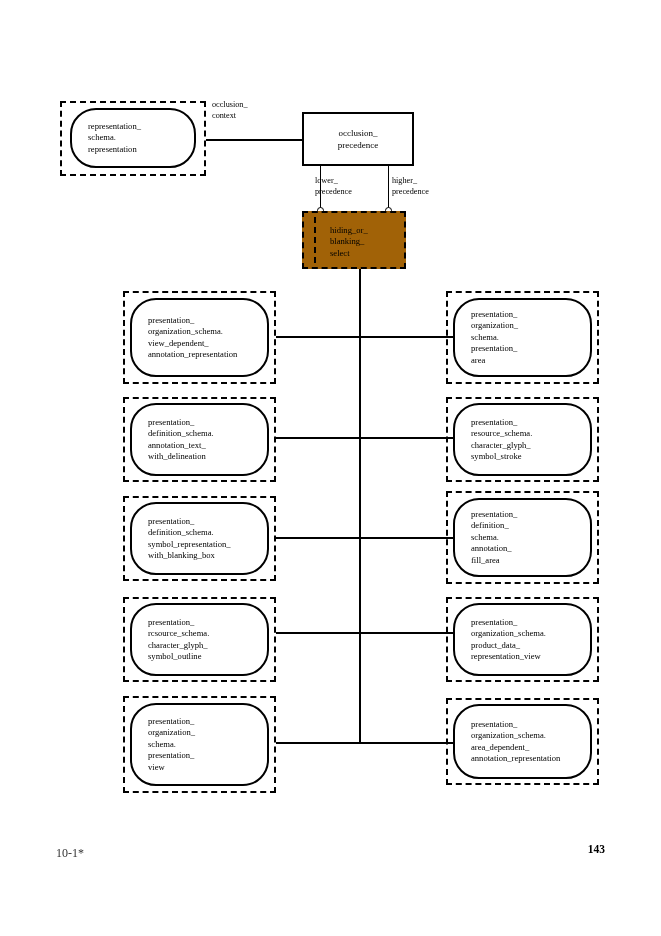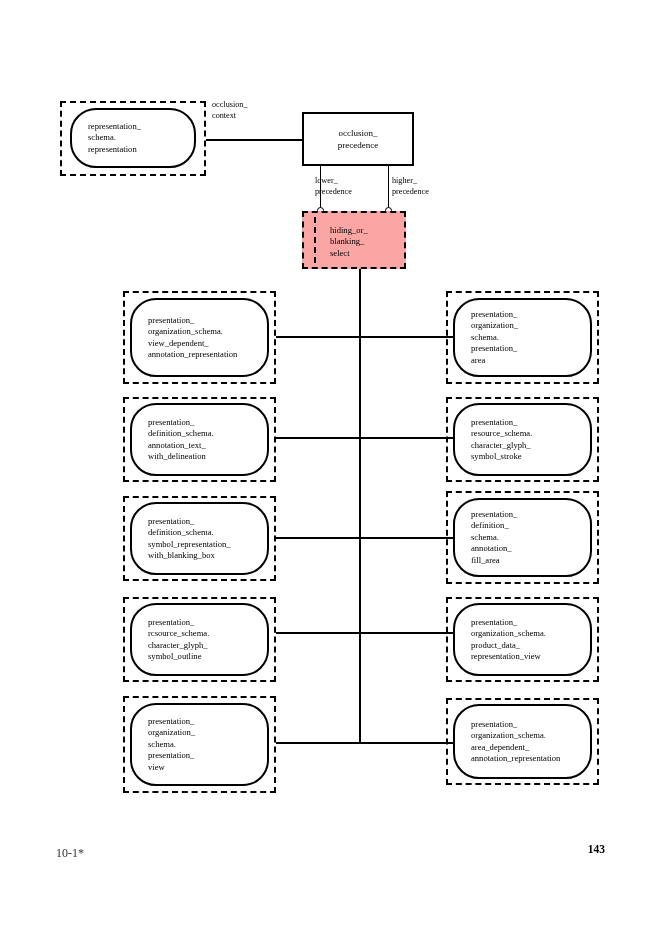--- a/index.html
+++ b/index.html
@@ -110,21 +110,21 @@
     line-height: 12px;
     white-space: pre-line;
     text-align: center;
   }
 
   
   .select-box {
     position: absolute;
     border: 2px dashed #000;
     box-sizing: border-box;
-    background: #fca5a5;
+    background: #a16207;
   }
   .select-box .inner-bar {
     position: absolute;
     left: 10px;
     top: 4px;
     bottom: 4px;
     border-left: 2px dashed #000;
   }
   .select-box .etext {
     position: absolute;

